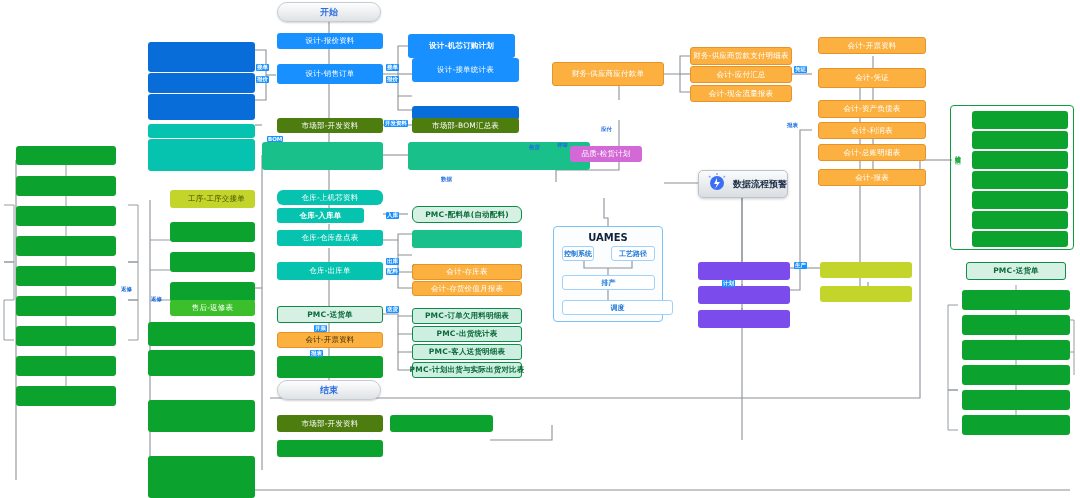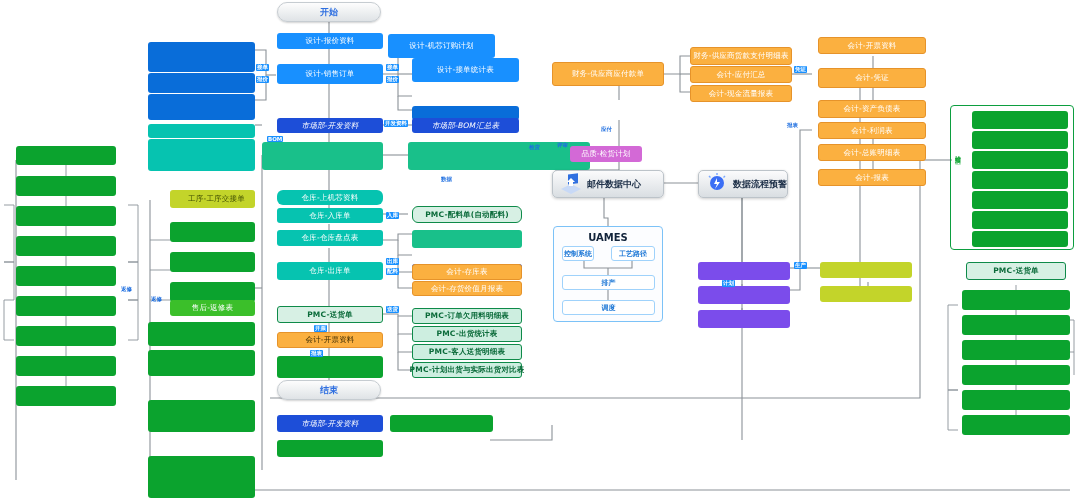--- a/index.html
+++ b/index.html
@@ -4,21 +4,21 @@
 <style>
   html,body{margin:0;padding:0;background:#ffffff;}
   body{font-family:"DejaVu Sans","Liberation Sans",sans-serif;}
   #canvas{position:relative;width:1080px;height:498px;background:#ffffff;overflow:hidden;}
   .node{position:absolute;box-sizing:border-box;display:flex;align-items:center;justify-content:center;
         text-align:center;line-height:1.05;border-radius:3px;font-size:7.5px;letter-spacing:.2px;
         white-space:nowrap;}
   
   .n-blue     {background:#1890ff;color:#ffffff;}
   .n-blue-d   {background:#096dd9;color:#096dd9;}
-  .n-cyan     {background:#1d4ed8;color:#ffffff;font-style:italic;}
+  .n-cyan     {background:#4d7c0f;color:#ffffff;}
   .n-teal     {background:#06c3b0;color:#06c3b0;}
   .n-teal-t   {background:#06c3b0;color:#ffffff;}
   .n-green    {background:#0ba32e;color:#0ba32e;}
   .n-green-t  {background:#3bbf2a;color:#ffffff;}
   .n-mint     {background:#d7f0e4;color:#0b6b3a;border:1.2px solid #0e8a49;font-weight:bold;}
   .n-mint2    {background:#cdeee0;color:#0b6b3a;border:1.2px solid #0e8a49;font-weight:bold;}
   .n-orange   {background:#fbb040;color:#ffffff;border:1px solid #e6932a;}
   .n-orange-t {background:#fbb040;color:#3a2a00;border:1px solid #e6932a;}
   .n-olive    {background:#c3d42a;color:#3c4a00;}
   .n-purple   {background:#7b4ceb;color:#5a32c0;}
@@ -176,34 +176,34 @@
   <div class="pill" style="left:277px;top:2px;width:104px;height:20px;">开始</div>
   <div class="pill" style="left:277px;top:380px;width:104px;height:20px;">结束</div>
 
   <div class="node n-blue-d" style="left:148px;top:42px;width:107px;height:30px;"></div>
   <div class="node n-blue-d" style="left:148px;top:73px;width:107px;height:20px;"></div>
   <div class="node n-blue-d" style="left:148px;top:94px;width:107px;height:26px;"></div>
 
   <div class="node n-blue" style="left:277px;top:33px;width:106px;height:16px;">设计-报价资料</div>
   <div class="node n-blue" style="left:277px;top:64px;width:106px;height:20px;">设计-销售订单</div>
 
-  <div class="node n-blue" style="left:388px;top:34px;width:107px;height:24px;">设计-机芯订购计划</div>
+  <div class="node n-blue" style="left:408px;top:34px;width:107px;height:24px;font-weight:bold;">设计-机芯订购计划</div>
   <div class="node n-blue" style="left:412px;top:58px;width:107px;height:24px;">设计-接单统计表</div>
   <div class="node n-blue-d" style="left:412px;top:106px;width:107px;height:14px;"></div>
 
   <div class="node n-cyan" style="left:277px;top:118px;width:106px;height:15px;">市场部-开发资料</div>
   <div class="node n-cyan" style="left:412px;top:118px;width:107px;height:15px;">市场部-BOM汇总表</div>
 
   <div class="node n-teal" style="left:148px;top:124px;width:107px;height:14px;"></div>
   <div class="node n-teal" style="left:148px;top:139px;width:107px;height:32px;"></div>
   <div class="node n-emerald" style="left:262px;top:142px;width:121px;height:28px;"></div>
   <div class="node n-emerald" style="left:408px;top:142px;width:182px;height:28px;"></div>
 
   <div class="node n-teal-t" style="left:277px;top:190px;width:106px;height:15px;border-radius:6px;">仓库-上机芯资料</div>
-  <div class="node n-teal-t" style="left:277px;top:208px;width:106px;height:15px;">仓库-入库单</div>
+  <div class="node n-teal-t" style="left:277px;top:208px;width:87px;height:15px;font-weight:bold;">仓库-入库单</div>
   <div class="node n-teal-t" style="left:277px;top:230px;width:106px;height:16px;">仓库-仓库盘点表</div>
   <div class="node n-teal-t" style="left:277px;top:262px;width:106px;height:18px;">仓库-出库单</div>
 
   <div class="node n-mint" style="left:412px;top:206px;width:110px;height:17px;border-radius:6px;">PMC-配料单(自动配料)</div>
   <div class="node n-emerald" style="left:412px;top:230px;width:110px;height:18px;"></div>
   <div class="node n-cyan" style="left:412px;top:264px;width:110px;height:15px;">仓库-仓库进销存时段报表</div>
   <div class="node n-orange" style="left:412px;top:264px;width:110px;height:16px;text-align:right;">会计-存库表</div>
   <div class="node n-orange" style="left:412px;top:281px;width:110px;height:15px;">会计-存货价值月报表</div>
 
   <div class="node n-mint" style="left:277px;top:306px;width:106px;height:17px;">PMC-送货单</div>
@@ -247,49 +247,39 @@
 
   <div class="node n-orange" style="left:818px;top:37px;width:108px;height:17px;">会计-开票资料</div>
   <div class="node n-orange" style="left:818px;top:68px;width:108px;height:20px;">会计-凭证</div>
   <div class="node n-orange" style="left:818px;top:100px;width:108px;height:18px;">会计-资产负债表</div>
   <div class="node n-orange" style="left:818px;top:122px;width:108px;height:17px;">会计-利润表</div>
   <div class="node n-orange" style="left:818px;top:144px;width:108px;height:17px;">会计-总账明细表</div>
   <div class="node n-orange" style="left:818px;top:169px;width:108px;height:17px;">会计-报表</div>
 
   <div class="node n-magenta" style="left:570px;top:146px;width:72px;height:16px;">品质-检货计划</div>
 
-  <div class="card" style="left:552px;top:170px;width:112px;height:28px;">
-    <span class="glyph">
-      <svg viewBox="0 0 26 24" width="26" height="24">
-        <path d="M3 17 L13 12 L23 17 L13 22 Z" fill="#c8d9f6"></path>
-        <path d="M10 4 L20 4 L20 14 L10 14 Z" fill="#2f6fe0" transform="skewY(-8)"></path>
-        <path d="M13 6 L17 10 L15 10 L15 14 L11 14 L11 10 L9 10 Z" fill="#ffffff"></path>
-      </svg>
-    </span>
-    <span>邮件数据中心</span>
-  </div>
 
   <div class="card" style="left:698px;top:170px;width:90px;height:28px;">
     <span class="glyph">
       <svg viewBox="0 0 26 24" width="26" height="24">
         <circle cx="13" cy="11" r="7" fill="#3b6ef5"></circle>
         <path d="M13 6 L10 12 L13 12 L11 17 L16 10 L13 10 Z" fill="#ffffff"></path>
         <path d="M13 1 L13 3 M5 4 L6.5 5.5 M21 4 L19.5 5.5" stroke="#7aa7ff" stroke-width="1.4"></path>
       </svg>
     </span>
     <span>数据流程预警</span>
   </div>
 
   <div class="uames" style="left:553px;top:226px;width:110px;height:96px;">
     <div class="ttl">UAMES</div>
   </div>
   <div class="ubox" style="left:562px;top:246px;width:32px;height:15px;">控制系统</div>
   <div class="ubox" style="left:611px;top:246px;width:44px;height:15px;">工艺路径</div>
   <div class="ubox" style="left:562px;top:275px;width:93px;height:15px;">排产</div>
-  <div class="ubox" style="left:562px;top:300px;width:93px;height:15px;">调度</div>
+  <div class="ubox" style="left:562px;top:300px;width:111px;height:15px;">调度</div>
   <svg class="wires" style="left:0;top:0;">
     <path d="M584 261 L584 268 L632 268 L632 261"></path>
     <path d="M608 268 L608 275"></path>
     <path d="M608 290 L608 300"></path>
   </svg>
 
   <div class="node n-purple" style="left:698px;top:262px;width:92px;height:18px;"></div>
   <div class="node n-purple" style="left:698px;top:286px;width:92px;height:18px;"></div>
   <div class="node n-purple" style="left:698px;top:310px;width:92px;height:18px;"></div>
   <div class="node n-olive" style="left:820px;top:262px;width:92px;height:16px;"></div>

